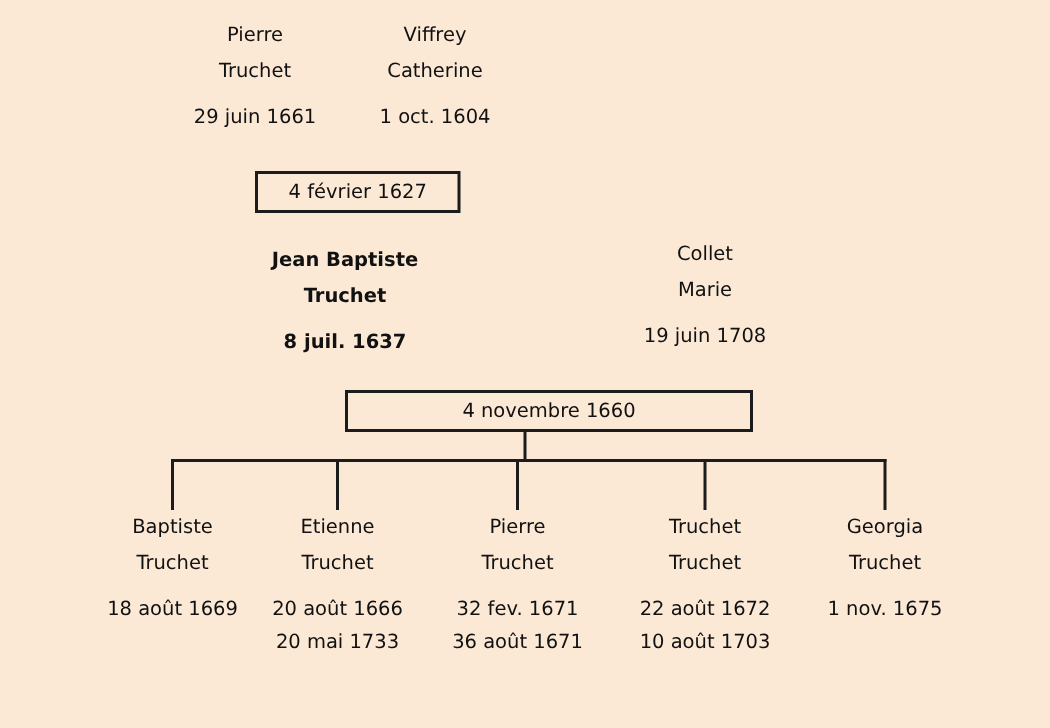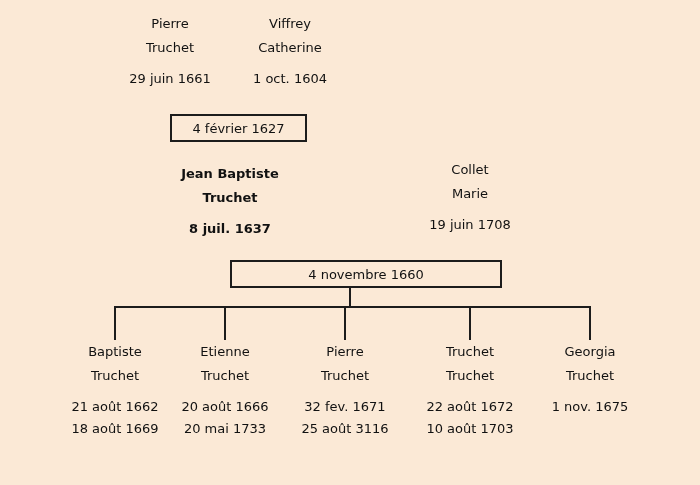--- a/index.html
+++ b/index.html
@@ -88,40 +88,39 @@
   <div class="line" style="left:114px; top:306px; width:2px; height:34px;"></div>
   <div class="line" style="left:224px; top:306px; width:2px; height:34px;"></div>
   <div class="line" style="left:344px; top:306px; width:2px; height:34px;"></div>
   <div class="line" style="left:469px; top:306px; width:2px; height:34px;"></div>
   <div class="line" style="left:589px; top:306px; width:2px; height:34px;"></div>
 
   <div class="person" style="left:45px; top:340px;">
     <div class="pname">Baptiste</div>
     <div class="pname">Truchet</div>
     <div class="pdates">
-      <div>21 août 1662</div>
       <div>18 août 1669</div>
     </div>
   </div>
 
   <div class="person" style="left:155px; top:340px;">
     <div class="pname">Etienne</div>
     <div class="pname">Truchet</div>
     <div class="pdates">
       <div>20 août 1666</div>
       <div>20 mai 1733</div>
     </div>
   </div>
 
   <div class="person" style="left:275px; top:340px;">
     <div class="pname">Pierre</div>
     <div class="pname">Truchet</div>
     <div class="pdates">
       <div>32 fev. 1671</div>
-      <div>25 août 3116</div>
+      <div>36 août 1671</div>
     </div>
   </div>
 
   <div class="person" style="left:400px; top:340px;">
     <div class="pname">Truchet</div>
     <div class="pname">Truchet</div>
     <div class="pdates">
       <div>22 août 1672</div>
       <div>10 août 1703</div>
     </div>

